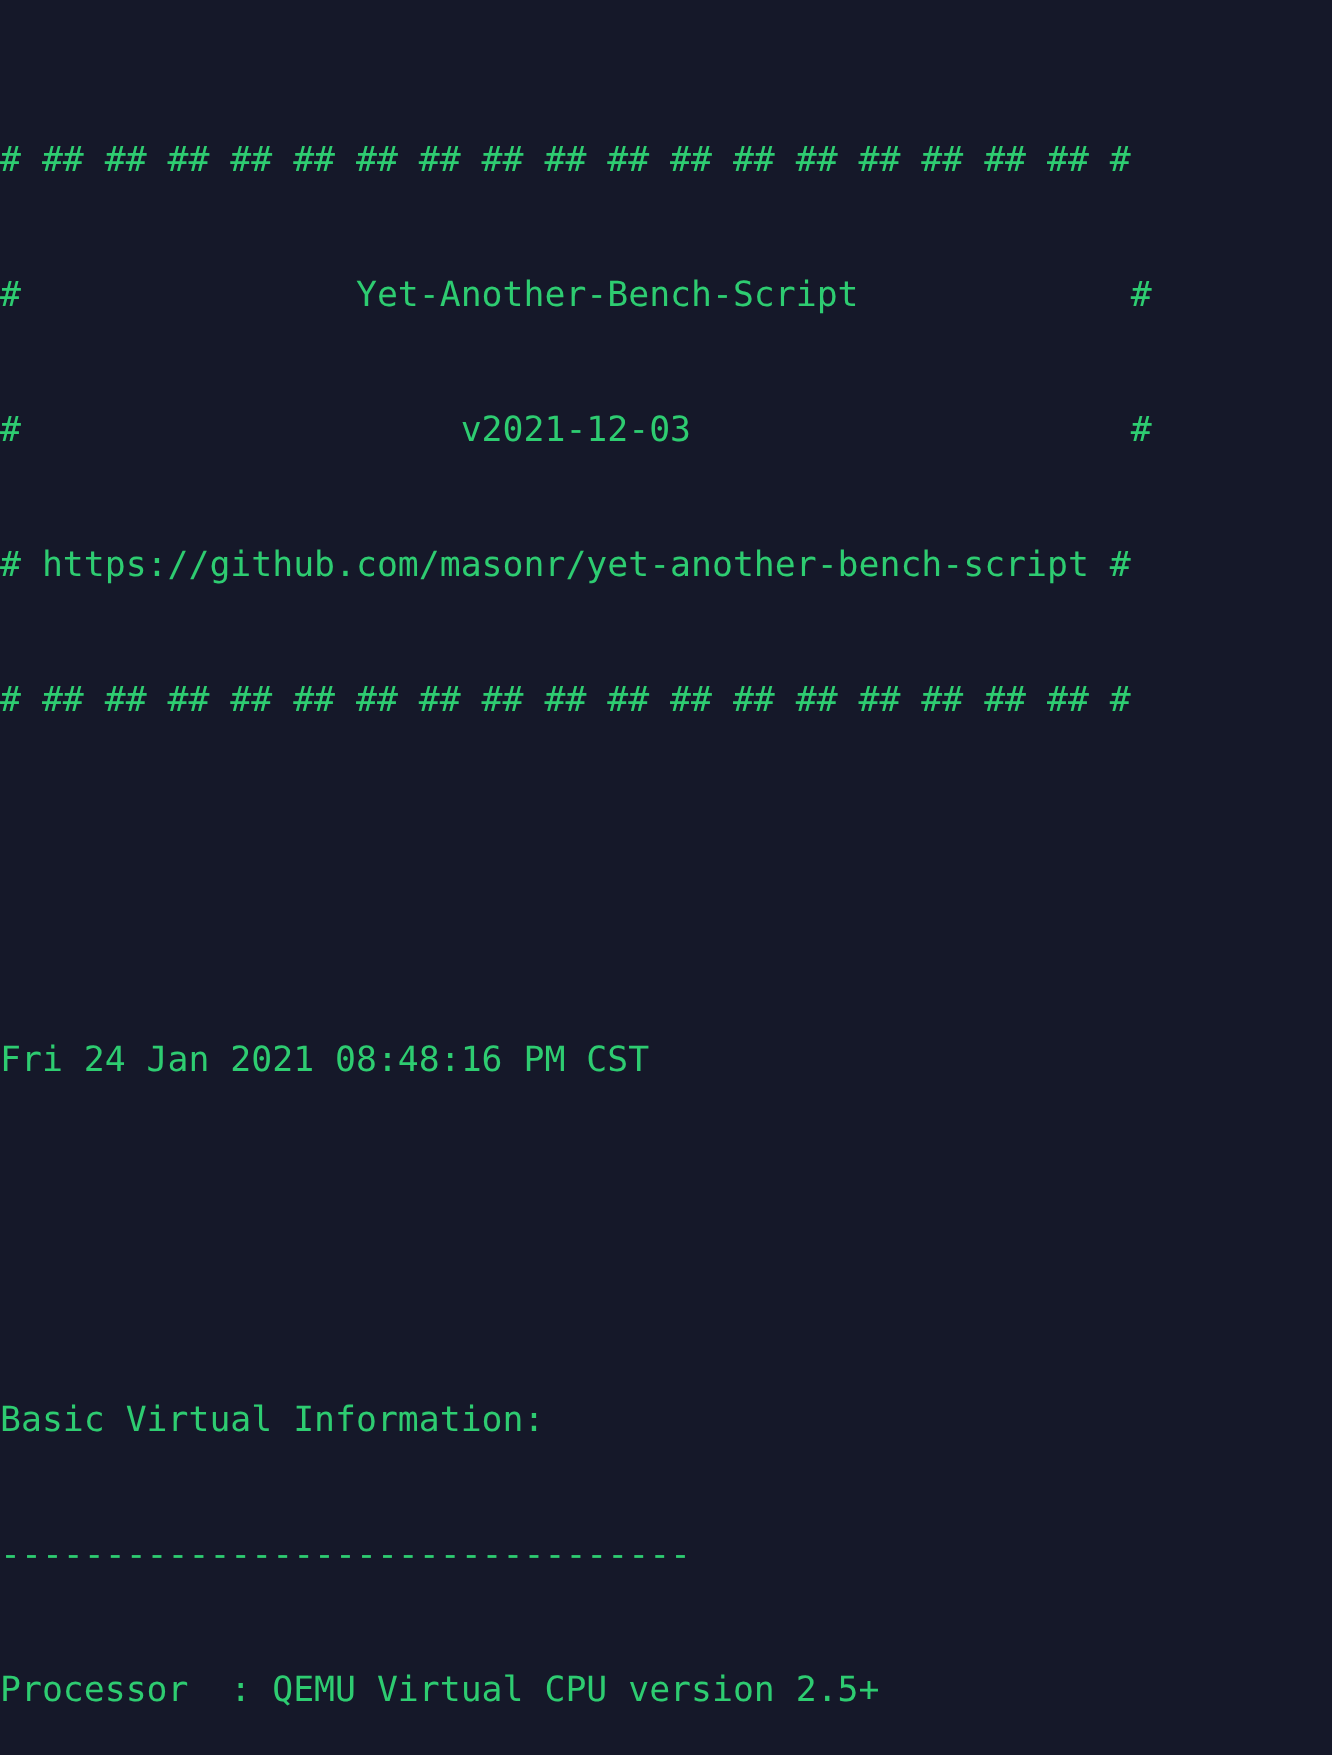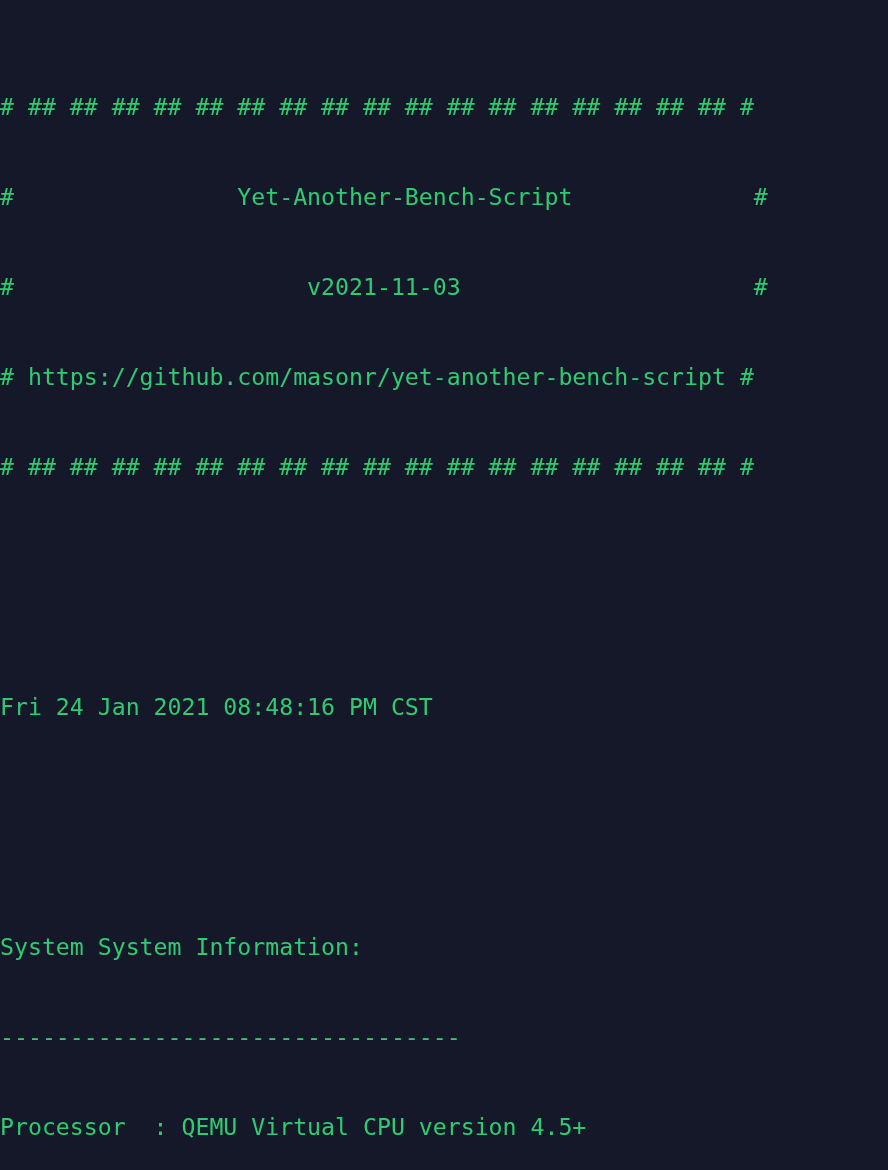--- a/index.html
+++ b/index.html
@@ -40,33 +40,33 @@
     color: transparent;
   }
 </style>
 </head>
 <body style="background: rgb(21, 24, 41);">
 
 <div id="terminal" style="background: rgb(21, 24, 41); color: rgb(46, 204, 113);">
 
   <span class="line"># ## ## ## ## ## ## ## ## ## ## ## ## ## ## ## ## ## #</span>
   <span class="line">#                Yet-Another-Bench-Script             #</span>
-  <span class="line">#                     v2021-11-03                     #</span>
+  <span class="line">#                     v2021-12-03                     #</span>
   <span class="line"># https://github.com/masonr/yet-another-bench-script #</span>
   <span class="line"># ## ## ## ## ## ## ## ## ## ## ## ## ## ## ## ## ## #</span>
 
   <span class="line blank"> </span>
 
   <span class="line">Fri 24 Jan 2021 08:48:16 PM CST</span>
 
   <span class="line blank"> </span>
 
-  <span class="line">System System Information:</span>
+  <span class="line">Basic Virtual Information:</span>
   <span class="line">---------------------------------</span>
-  <span class="line">Processor  : QEMU Virtual CPU version 4.5+</span>
+  <span class="line">Processor  : QEMU Virtual CPU version 2.5+</span>
   
 
   
 
   
 
   
   
   
 

